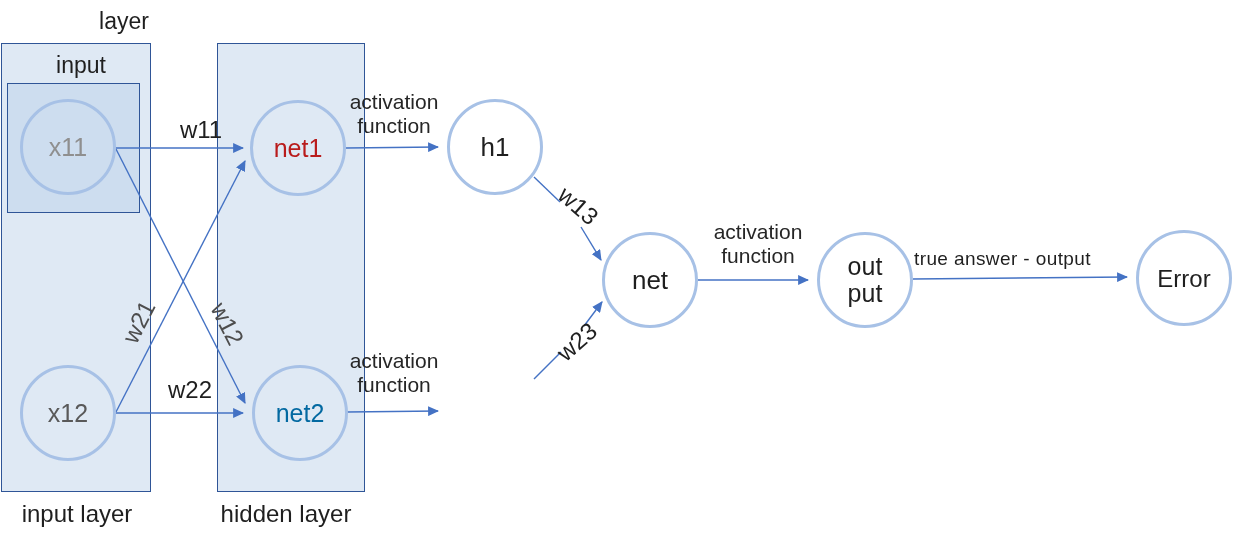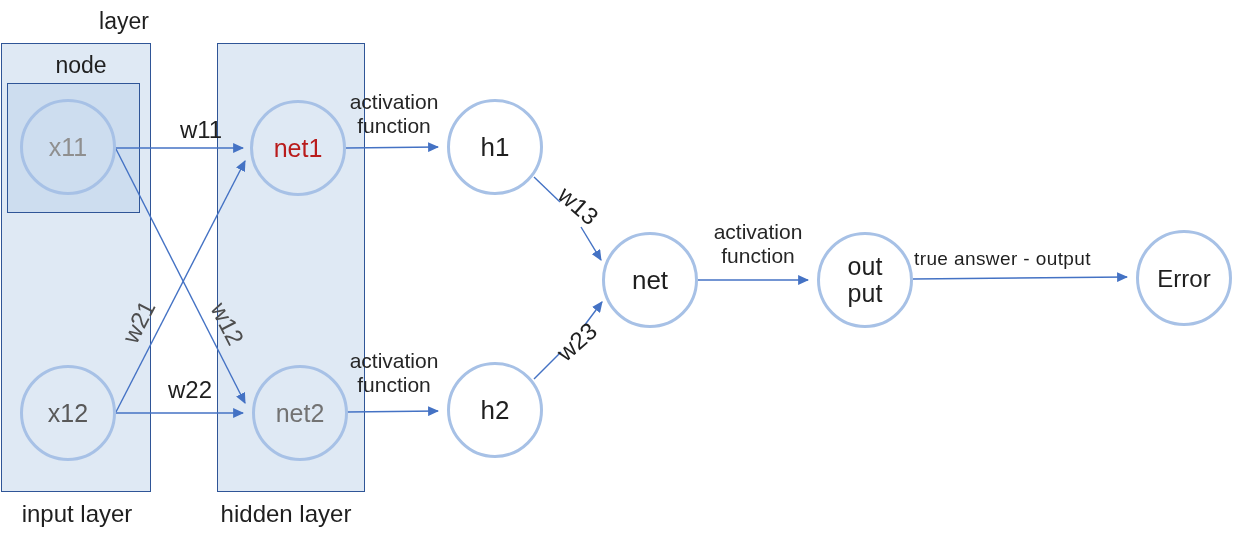--- a/index.html
+++ b/index.html
@@ -14,21 +14,21 @@
   svg.wires{position:absolute;left:0;top:0;}
   .circle{
     position:absolute;width:96px;height:96px;border:3px solid #a7c1e6;border-radius:50%;
     box-sizing:border-box;display:flex;align-items:center;justify-content:center;
     background:transparent;
   }
   .circle span{font-size:25px;color:#1f1f1f;white-space:pre-line;text-align:center;line-height:27px;}
   .c-x11{left:20px;top:99px;}   .c-x11 span{color:#8f8f8f;}
   .c-x12{left:20px;top:365px;}  .c-x12 span{color:#595959;}
   .c-net1{left:250px;top:100px;}.c-net1 span{color:#b91c1c;}
-  .c-net2{left:252px;top:365px;}.c-net2 span{color:#737373;}
+  .c-net2{left:252px;top:365px;}.c-net2 span{color:#0369a1;}
   .c-h1{left:447px;top:99px;}   .c-h1 span{font-size:26px;}
   .c-h2{left:447px;top:362px;}  .c-h2 span{font-size:26px;}
   .c-net{left:602px;top:232px;} .c-net span{font-size:26px;}
   .c-out{left:817px;top:232px;} .c-out span{font-size:25px;}
   .c-err{left:1136px;top:230px;}.c-err span{font-size:24px;}
   .lbl{position:absolute;color:#1f1f1f;text-align:center;}
   .lbl-layer{left:88px;top:8px;width:72px;font-size:23px;}
   .lbl-node{left:41px;top:52px;width:80px;font-size:23px;}
   .lbl-input{left:4px;top:500px;width:146px;font-size:24px;}
   .lbl-hidden{left:213px;top:500px;width:146px;font-size:24px;}
@@ -85,36 +85,33 @@
   </div>
   <div class="circle c-net1">
     <span>net1</span>
   </div>
   <div class="circle c-net2">
     <span>net2</span>
   </div>
   <div class="circle c-h1">
     <span>h1</span>
   </div>
-  <div class="circle c-h2">
-    <span>h2</span>
-  </div>
   <div class="circle c-out">
     <span>out
 put</span>
   </div>
   <div class="circle c-net">
     <span>net</span>
   </div>
   <div class="circle c-err">
     <span>Error</span>
   </div>
 
   <div class="lbl lbl-layer">layer</div>
-  <div class="lbl lbl-node">node</div>
+  <div class="lbl lbl-node">input</div>
   <div class="lbl lbl-input">input layer</div>
   <div class="lbl lbl-hidden">hidden layer</div>
 
   <div class="wlbl w-11">w11</div>
   <div class="wlbl w-21">w21</div>
   <div class="wlbl w-12">w12</div>
   <div class="wlbl w-22">w22</div>
   <div class="wlbl w-13">w13</div>
   <div class="wlbl w-23">w23</div>
 

